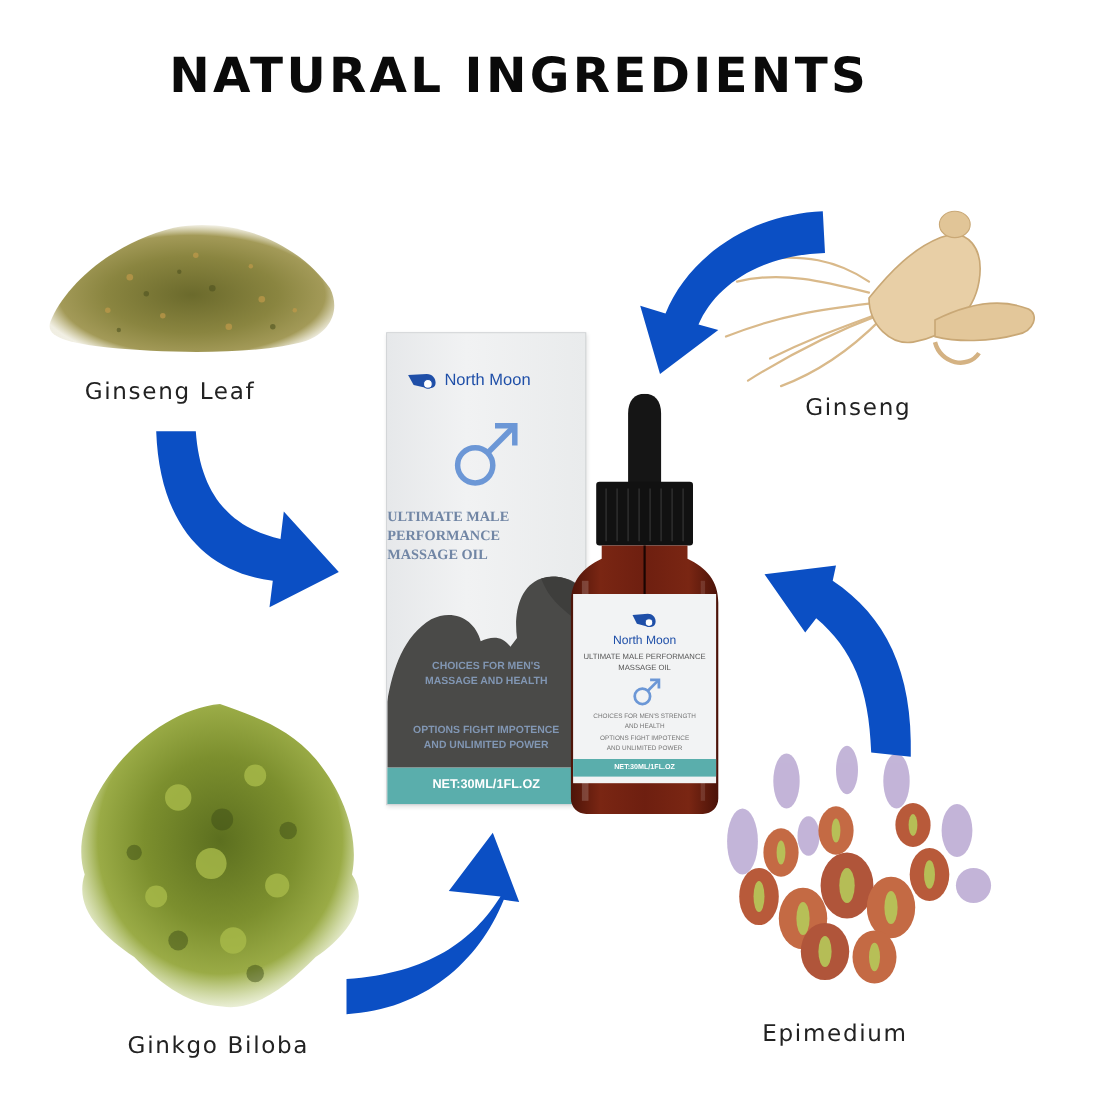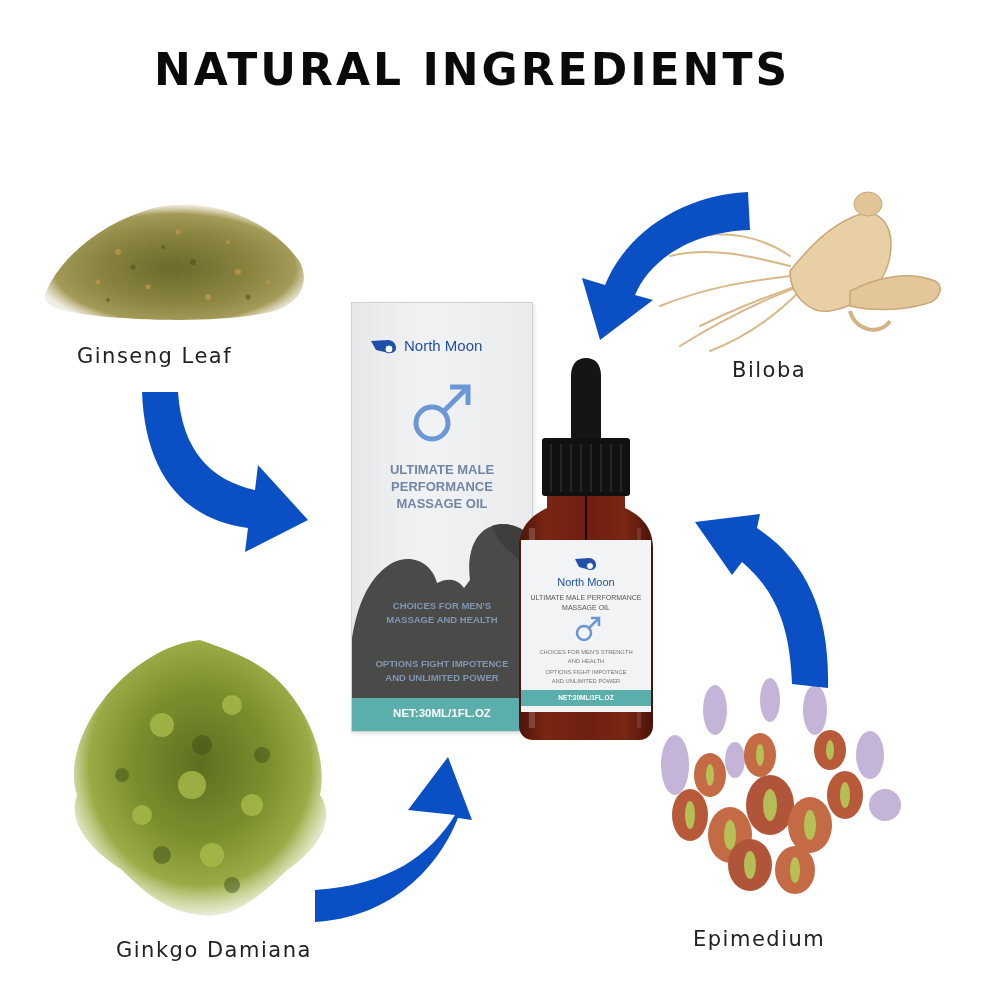--- a/index.html
+++ b/index.html
@@ -6,21 +6,21 @@
   body { width:1000px; height:1000px; position:relative; overflow:hidden; font-family:"DejaVu Sans", sans-serif; }
   .abs { position:absolute; }
   .title { left:0; top:44px; width:944px; text-align:center; font-family:"DejaVu Sans", sans-serif; font-weight:bold; font-size:44px; letter-spacing:3px; color:#0a0a0a; }
   .label { font-family:"DejaVu Sans", sans-serif; font-size:21px; letter-spacing:1.5px; color:#222; font-weight:normal; }
 
   
   .box { left:351px; top:302px; width:180px; height:428px; background:linear-gradient(90deg,#e6e8ea 0%,#f1f2f3 40%,#e9ebec 100%); border:1px solid #cfd2d4; box-shadow:1px 2px 4px rgba(0,0,0,0.12); overflow:hidden; }
   .brand { display:flex; align-items:center; gap:6px; position:absolute; left:18px; top:34px; }
   .brand-text { color:#1f4fa8; font-size:15px; font-family:"Liberation Sans", sans-serif; }
   .box-male { position:absolute; left:58px; top:78px; }
-  .box-title { position:absolute; left:0; top:158px; width:180px; text-align:center; color:#7186a5; font-weight:bold; font-size:13px; line-height:17px; font-family:Liberation Sans, sans-serif; }
+  .box-title { position:absolute; left:0; top:158px; width:180px; text-align:left; color:#7186a5; font-weight:bold; font-size:13px; line-height:17px; font-family:Liberation Serif, serif; }
   .silhouette { position:absolute; left:0; top:215px; }
   .box-text1, .box-text2 { position:absolute; left:0; width:180px; text-align:center; color:#8196b3; font-weight:bold; font-size:9.5px; line-height:14px; font-family:"Liberation Sans", sans-serif; }
   .box-text1 { top:296px; }
   .box-text2 { top:354px; }
   .box-band { position:absolute; left:0; top:395px; width:180px; height:33px; background:#5aaeac; color:#fff; font-size:11.5px; font-weight:bold; text-align:center; line-height:31px; font-family:"Liberation Sans", sans-serif; }
 
   
   .bottle { left:517px; top:358px; width:138px; height:382px; }
   .bottle-label { position:absolute; left:4px; top:182px; width:130px; height:172px; background:#f2f3f4; }
   .b-brand { position:absolute; top:36px; width:130px; text-align:center; color:#1f4fa8; font-size:11px; font-family:"Liberation Sans", sans-serif; }
@@ -73,21 +73,21 @@
     <path d="M160,100 C120,115 80,135 40,160"></path>
     <path d="M150,70 C120,50 90,45 50,50"></path>
     <path d="M160,105 C140,125 110,150 70,165"></path>
     <path d="M170,95 C130,110 100,120 60,140"></path>
   </g>
   <path d="M150,85 C170,60 190,40 215,30 C240,20 255,40 250,70 C245,100 220,120 190,125 C170,128 150,110 150,85 Z" fill="#e8cfa6" stroke="#c9a876" stroke-width="1.5"></path>
   <path d="M210,105 C240,90 270,85 295,95 C305,100 300,115 285,118 C260,125 230,125 210,120 Z" fill="#e3c79a" stroke="#c9a876" stroke-width="1.5"></path>
   <ellipse cx="228" cy="18" rx="14" ry="12" fill="#e1c597" stroke="#c9a876"></ellipse>
   <path d="M210,125 C215,145 240,150 250,135" fill="none" stroke="#d4b283" stroke-width="4"></path>
 </svg>
-<div class="abs label" style="left:732px;top:358px">Biloba</div>
+<div class="abs label" style="left:732px;top:358px">Ginseng</div>
 
 <svg class="abs" style="left:62px;top:635px" width="275" height="290">
   <defs>
     <radialGradient id="gink" cx="50%" cy="45%" r="55%">
       <stop offset="0%" stop-color="#5c6f1f"></stop>
       <stop offset="50%" stop-color="#7c8f2e"></stop>
       <stop offset="80%" stop-color="#9aab46"></stop>
       <stop offset="100%" stop-color="#b6c670" stop-opacity="0.3"></stop>
     </radialGradient>
   </defs>
@@ -101,21 +101,21 @@
       <circle cx="150" cy="220" r="12"></circle>
   </g>
   <g fill="#3f4f17" opacity="0.5">
     <circle cx="140" cy="110" r="10"></circle>
       <circle cx="200" cy="120" r="8"></circle>
       <circle cx="100" cy="220" r="9"></circle>
     <circle cx="170" cy="250" r="8"></circle>
       <circle cx="60" cy="140" r="7"></circle>
   </g>
 </svg>
-<div class="abs label" style="left:116px;top:938px">Ginkgo Damiana</div>
+<div class="abs label" style="left:116px;top:938px">Ginkgo Biloba</div>
 
 <svg class="abs" style="left:630px;top:675px" width="280" height="235">
   <g fill="#b9a8d2" opacity="0.85">
     <ellipse cx="45" cy="90" rx="14" ry="30"></ellipse>
       <ellipse cx="85" cy="35" rx="12" ry="25"></ellipse>
     <ellipse cx="140" cy="25" rx="10" ry="22"></ellipse>
       <ellipse cx="185" cy="35" rx="12" ry="25"></ellipse>
     <ellipse cx="240" cy="80" rx="14" ry="24"></ellipse>
       <ellipse cx="255" cy="130" rx="16" ry="16"></ellipse>
     <ellipse cx="105" cy="85" rx="10" ry="18"></ellipse>

